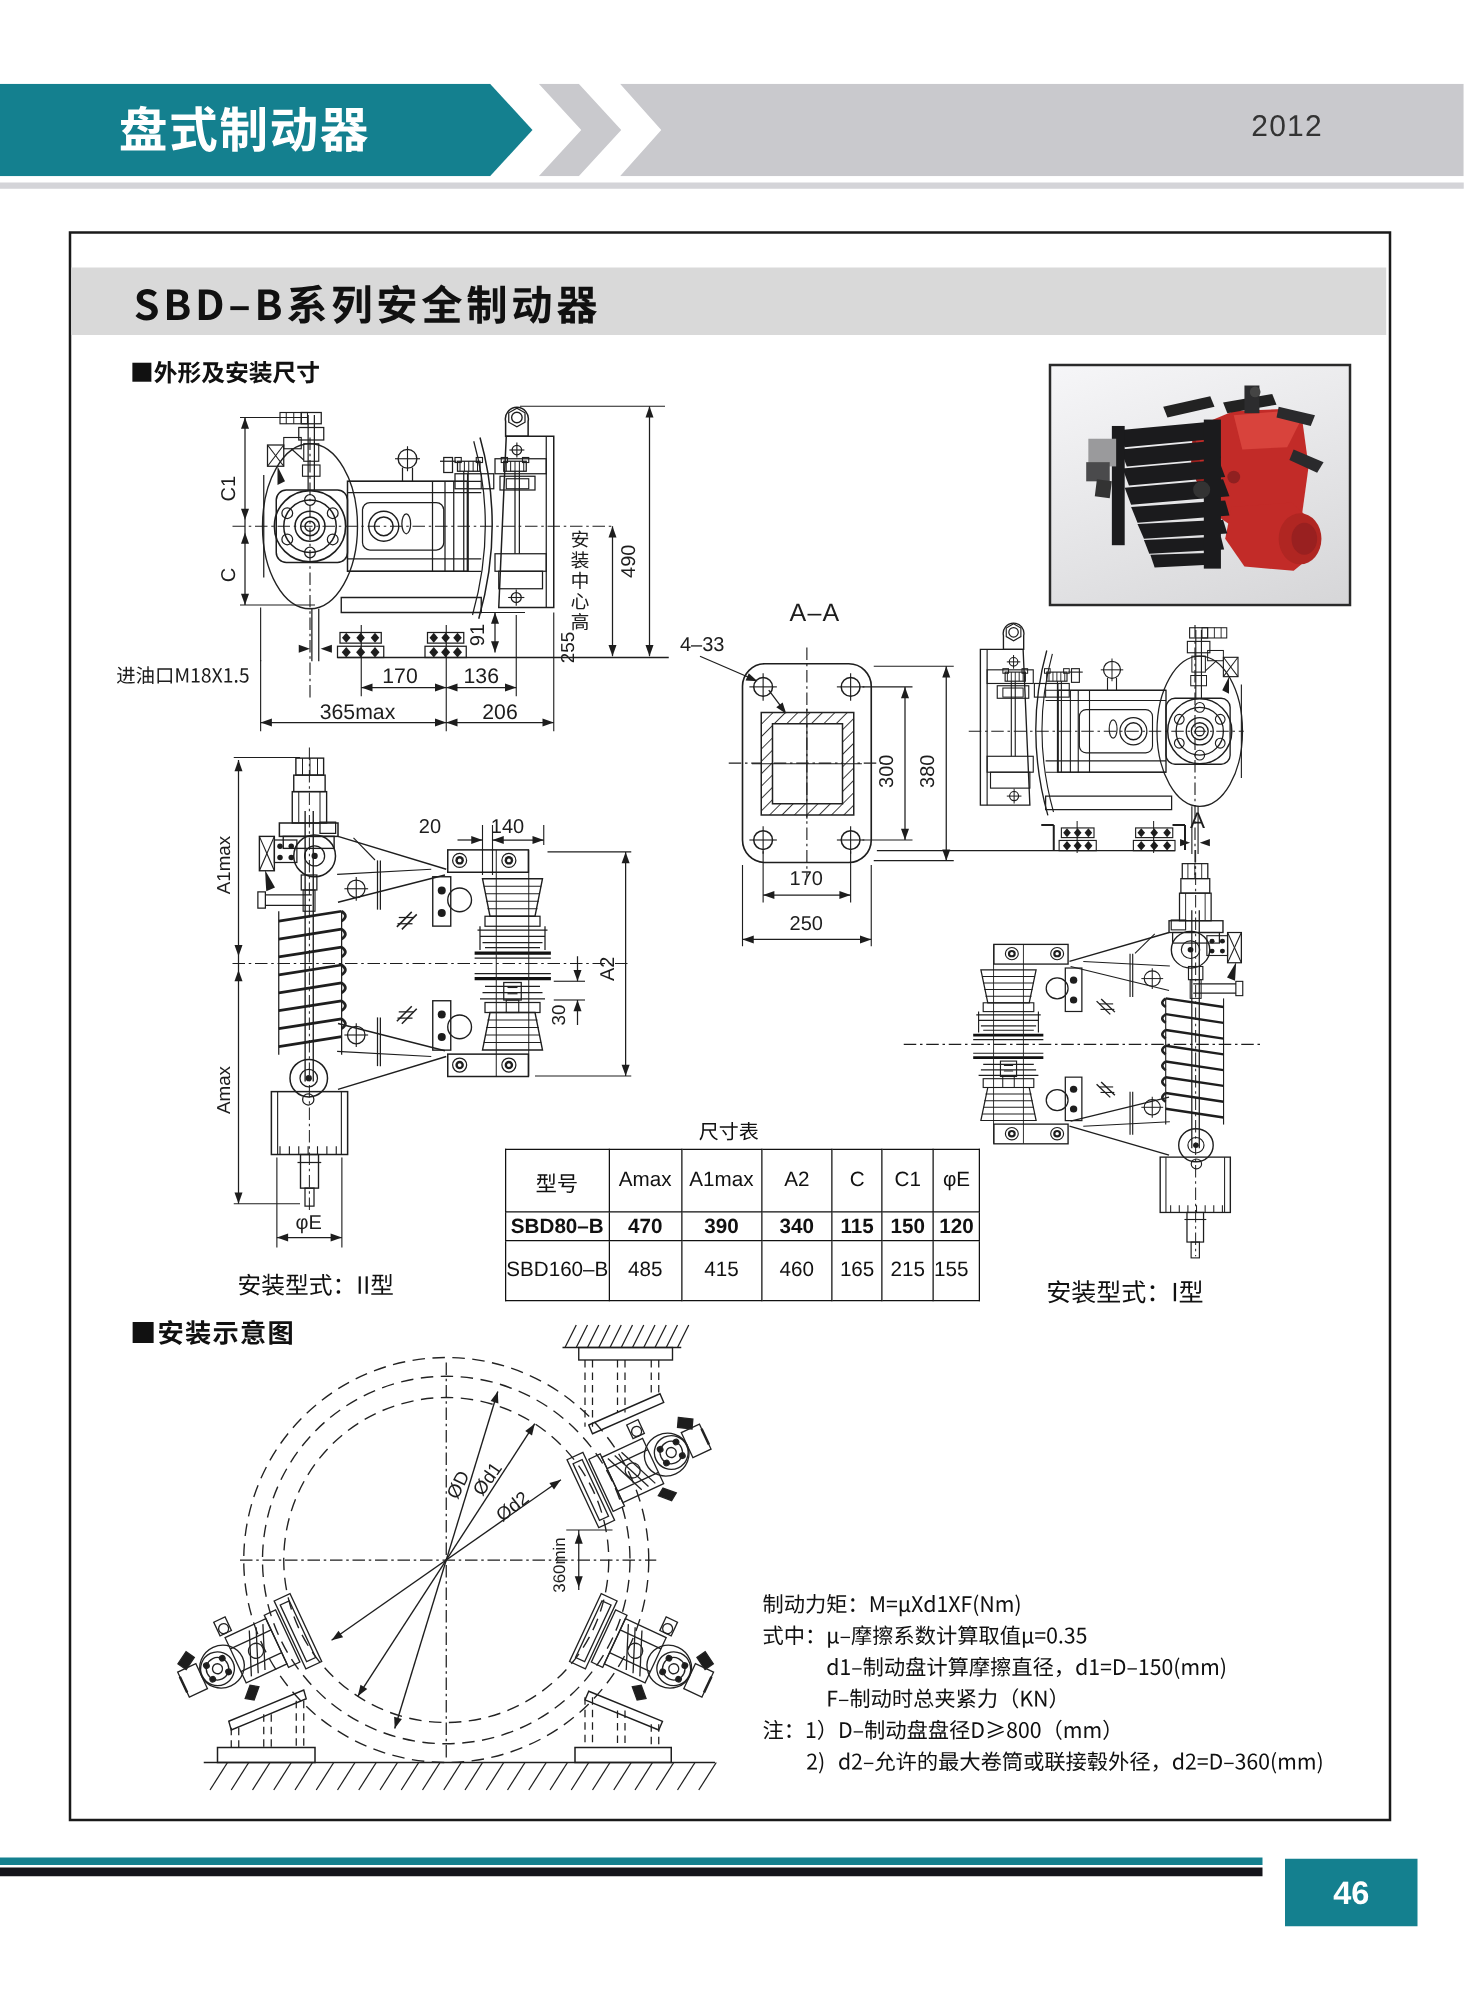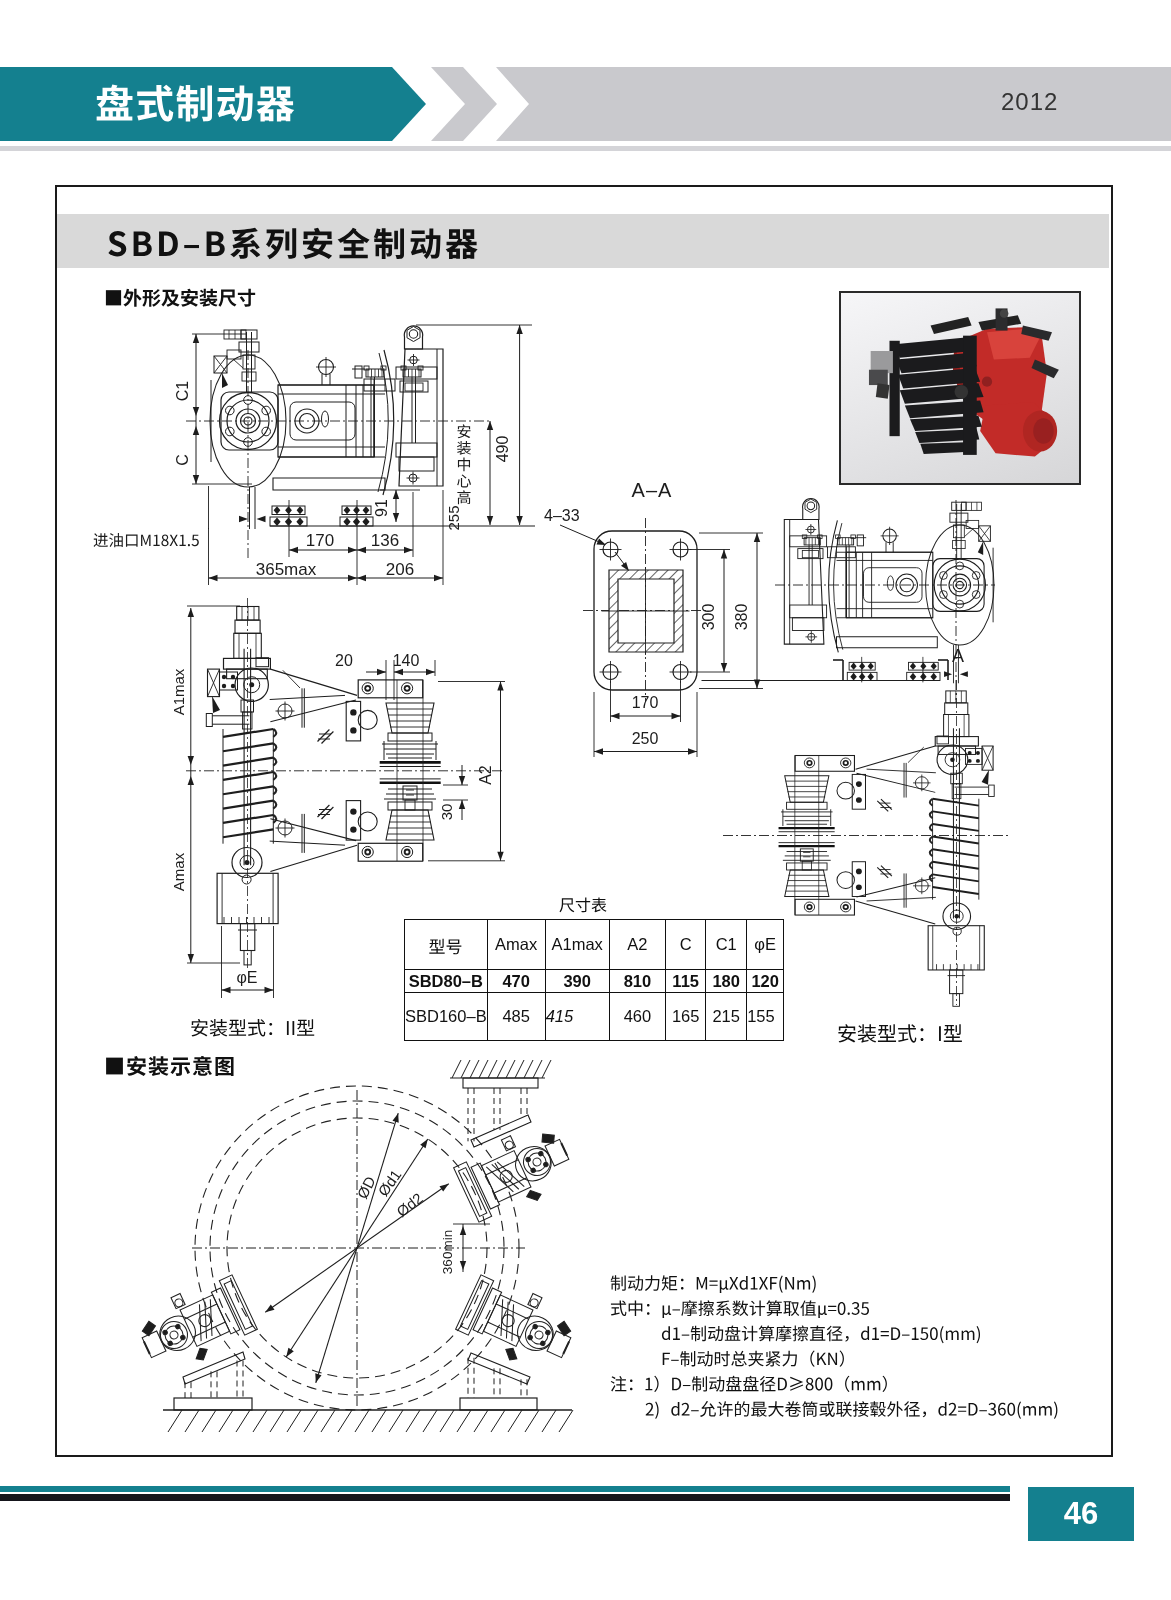--- a/index.html
+++ b/index.html
@@ -838,31 +838,31 @@
 <td style="padding:0;border:1.6px solid #111;width:63px;text-align:center;">A1max</td>
 <td style="padding:0;border:1.6px solid #111;width:39px;text-align:center;">A2</td>
 <td style="padding:0;border:1.6px solid #111;width:39px;text-align:center;">C</td>
 <td style="padding:0;border:1.6px solid #111;width:40px;text-align:center;">C1</td>
 <td style="padding:0;border:1.6px solid #111;width:36px;text-align:center;">φE</td>
 </tr>
 <tr style="height:23px;font-weight:bold;">
 <td style="padding:0;border:1.6px solid #111;text-align:center;">SBD80–B</td>
 <td style="padding:0;border:1.6px solid #111;text-align:center;">470</td>
 <td style="padding:0;border:1.6px solid #111;text-align:center;">390</td>
-<td style="padding:0;border:1.6px solid #111;text-align:center;">810</td>
+<td style="padding:0;border:1.6px solid #111;text-align:center;">340</td>
 <td style="padding:0;border:1.6px solid #111;text-align:center;">115</td>
-<td style="padding:0;border:1.6px solid #111;text-align:center;">180</td>
+<td style="padding:0;border:1.6px solid #111;text-align:center;">150</td>
 <td style="padding:0;border:1.6px solid #111;text-align:center;">120</td>
 </tr>
 <tr style="height:35px;">
 <td style="padding:0;border:1.6px solid #111;text-align:center;">SBD160–B</td>
 <td style="padding:0;border:1.6px solid #111;text-align:center;">485</td>
-<td style="padding:0;border:1.6px solid #111;text-align:left;font-style:italic;">415</td>
+<td style="padding:0;border:1.6px solid #111;text-align:center;">415</td>
 <td style="padding:14px;border:1.6px solid #111;text-align:right;margin-top:36px;">460</td>
 <td style="padding:0;border:1.6px solid #111;text-align:center;">165</td>
 <td style="padding:0;border:1.6px solid #111;text-align:center;">215</td>
 <td style="padding:0;border:1.6px solid #111;text-align:left;">155</td>
 </tr>
 </tbody>
   </table>
 
 <div class="abs" style="left:0;top:1486px;width:1010px;height:6px;background:#14808f;"></div>
 <div class="abs" style="left:0;top:1494px;width:1010px;height:7px;background:#15151b;"></div>
-<div class="abs" style="left:1028px;top:1487px;width:106px;height:54px;background:#14808f;color:#fff;font-size:31px;font-weight:bold;text-align:center;line-height:54px;">46</div>
+<div class="abs" style="left:1028px;top:1487px;width:106px;height:54px;background:#14808f;color:#fff;font-size:26px;font-weight:bold;text-align:center;line-height:54px;">46</div>
 </body></html>

